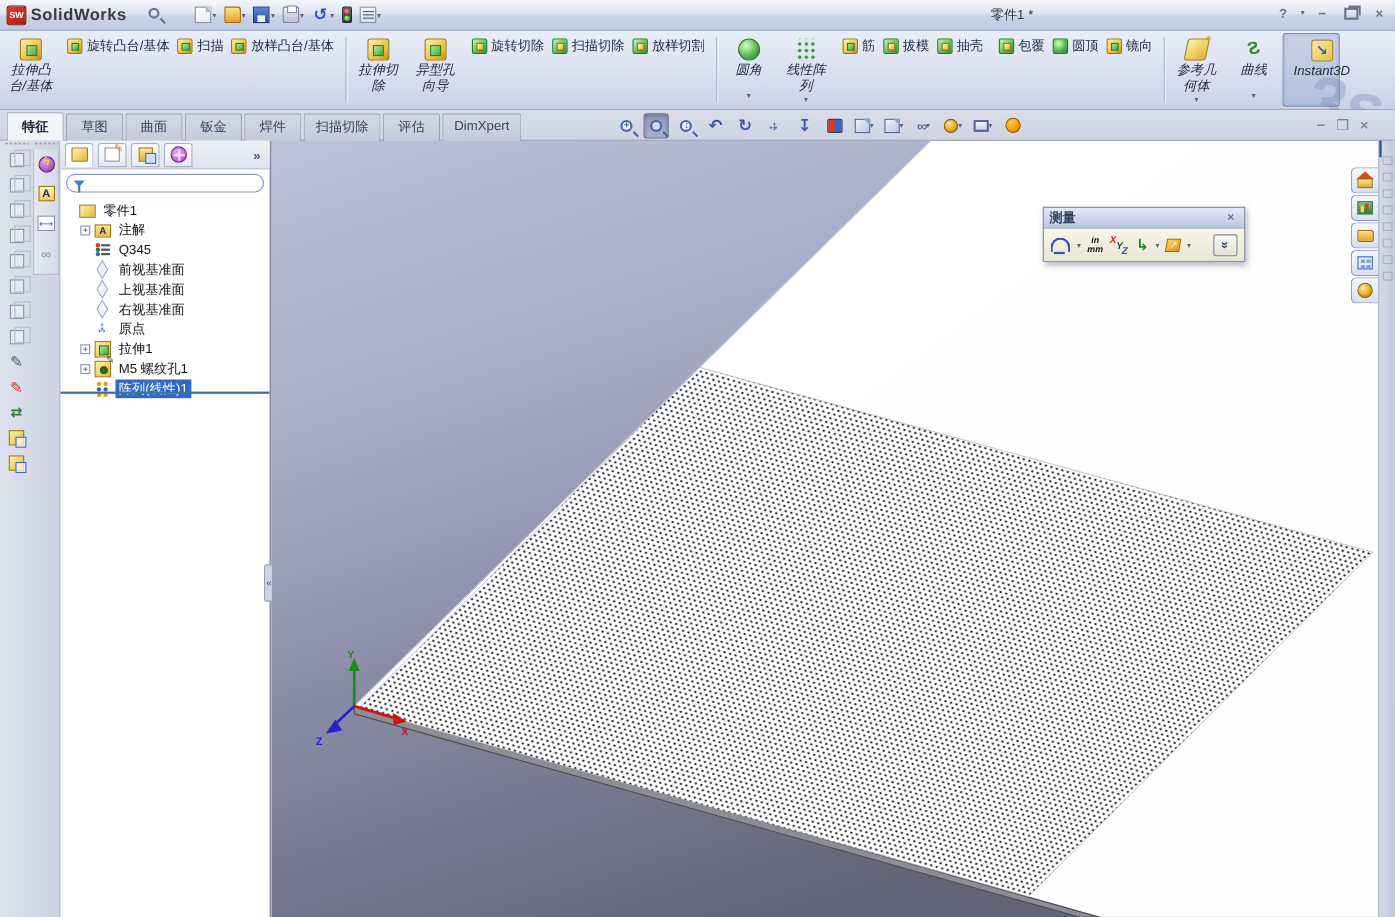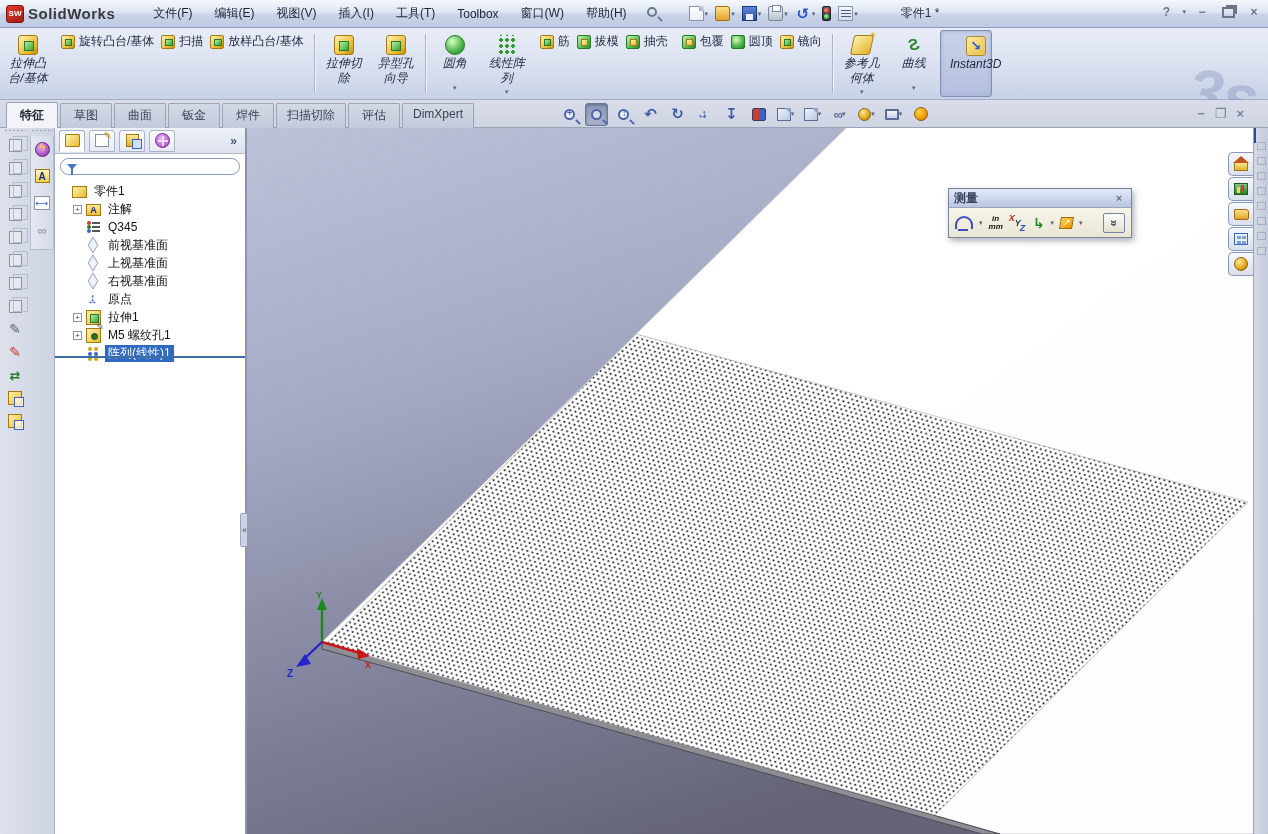--- a/index.html
+++ b/index.html
@@ -237,30 +237,20 @@
 </head>
 <body>
 
 <div class="app">
 
   <div class="titlebar">
     <div class="logo">
       <span class="logo-badge">SW</span>
       <span class="logo-text">SolidWorks</span>
     </div>
-    <div class="menubar">
-      <span class="menu-item">文件(F)</span>
-      <span class="menu-item">编辑(E)</span>
-      <span class="menu-item">视图(V)</span>
-      <span class="menu-item">插入(I)</span>
-      <span class="menu-item">工具(T)</span>
-      <span class="menu-item">Toolbox</span>
-      <span class="menu-item">窗口(W)</span>
-      <span class="menu-item">帮助(H)</span>
-    </div>
     <span class="tb-search"><span class="mag"></span></span>
     <div class="quickbar">
       <span class="qb">
           <span class="ic16 ic-new"></span>
           <span class="car">▾</span>
         </span>
       <span class="qb">
           <span class="ic16 ic-open"></span>
           <span class="car">▾</span>
         </span>
@@ -320,20 +310,34 @@
     <div class="rsep"></div>
     <div class="rbig">
       <span class="ri ri-gold"></span>
       <span class="lbl">拉伸切</span>
       <span class="lbl">除</span>
     </div>
     <div class="rbig">
       <span class="ri ri-gold"></span>
       <span class="lbl">异型孔</span>
       <span class="lbl">向导</span>
+    </div>
+    <div class="rstack">
+      <div class="rrow">
+          <span class="ri s ri-green"></span>
+          <span>旋转切除</span>
+        </div>
+      <div class="rrow">
+          <span class="ri s ri-green"></span>
+          <span>扫描切除</span>
+        </div>
+      <div class="rrow">
+          <span class="ri s ri-green"></span>
+          <span>放样切割</span>
+        </div>
     </div>
     <div class="rsep"></div>
     <div class="rbig">
       <span class="ri ri-ball"></span>
       <span class="lbl">圆角</span>
       <span class="car drop">▾</span>
     </div>
     <div class="rbig">
       <span class="ri ri-pattern"></span>
       <span class="lbl">线性阵</span>

